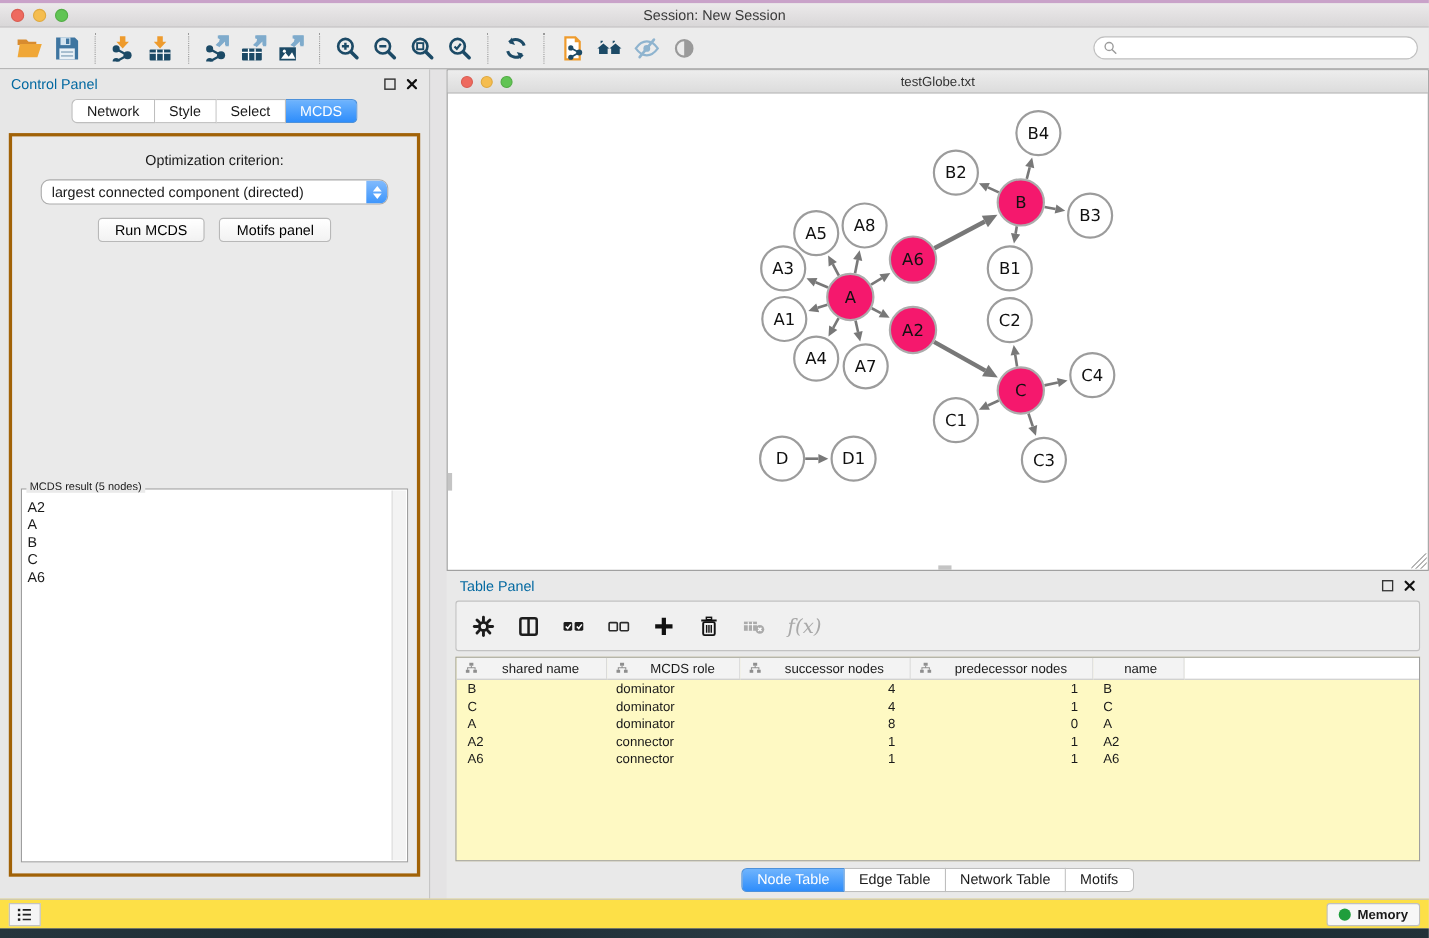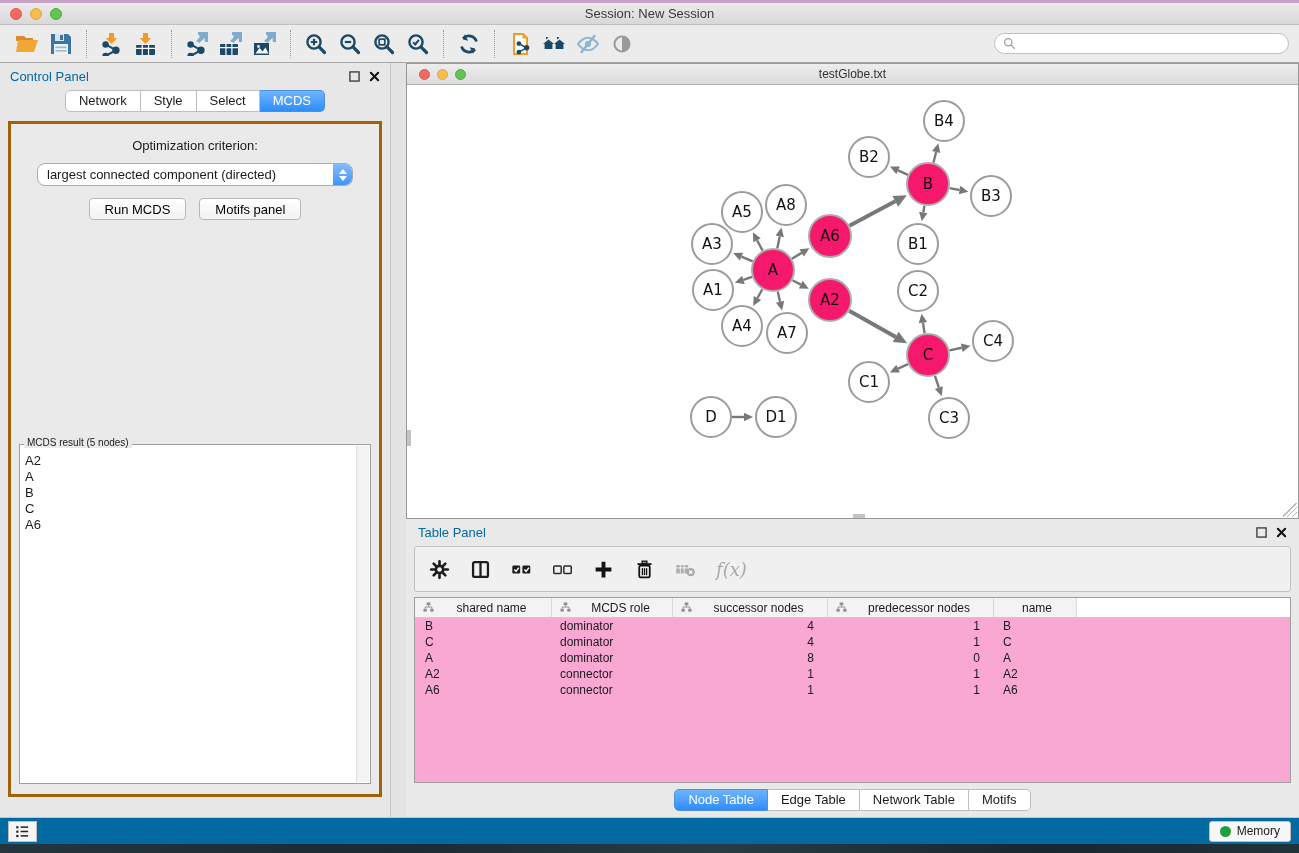--- a/index.html
+++ b/index.html
@@ -68,34 +68,34 @@
   .resize-grip { position:absolute; right:1px; bottom:1px; width:14px; height:14px;
     background:linear-gradient(135deg, transparent 45%, #B5B5B5 45%, #B5B5B5 50%, transparent 50%, transparent 62%, #B5B5B5 62%, #B5B5B5 67%, transparent 67%, transparent 79%, #B5B5B5 79%, #B5B5B5 84%, transparent 84%); }
   .split-handle-v { position:absolute; left:0; top:345px; width:4px; height:16px; background:#C4C4C4; }
   .split-handle-h { position:absolute; left:50%; bottom:0; width:12px; height:4px; background:#C4C4C4; }
 
   
   .table-panel { flex:1; background:#E9E9E9; display:flex; flex-direction:column; min-height:0; }
   .tp-toolbar { margin:1px 8px 0; height:46px; background:#F0F0F0; border:1px solid #C2C2C2; border-radius:3px; display:flex; align-items:center; padding:0 14px; gap:20px; }
   .tp-tool svg { width:21px; height:21px; display:block; }
   .tp-tool.fx { font-family:"DejaVu Serif", serif; font-style:italic; font-size:18px; color:#A9A9A9; }
-  .tablewrap { margin:5px 8px 0; border:1px solid #9F9F9F; background:#f9a8d4; height:186px; overflow:hidden; }
+  .tablewrap { margin:5px 8px 0; border:1px solid #9F9F9F; background:#fef9c3; height:186px; overflow:hidden; }
   .tgrid { display:grid; grid-template-columns:137px 121px 155px 166px 83px 1fr; }
   .tgrid .hc { background:#F3F3F3; border-right:1px solid #D8D8D8; border-bottom:1px solid #C9C9C9; height:20px; display:flex; align-items:center; font-size:12px; padding:0 4px 0 8px; }
   .tgrid .hc .hlabel { flex:1; text-align:center; }
   .tgrid .hc svg { width:11px; height:11px; margin-right:2px; flex:none; }
   .tgrid .cell { font-size:12px; height:16px; line-height:16px; white-space:nowrap; }
   .cell.c0 { padding-left:10px; }
   .cell.c1 { padding-left:8px; }
   .cell.c2, .cell.c3 { text-align:right; padding-right:14px; }
   .cell.c4 { padding-left:9px; }
   .tp-tabs { height:34px; display:flex; align-items:center; justify-content:center; }
 
   
-  .statusbar { height:27px; background:#0369a1; border-top:1px solid #C5C5C5; display:flex; align-items:center; padding:0 8px; }
+  .statusbar { height:27px; background:#fde047; border-top:1px solid #C5C5C5; display:flex; align-items:center; padding:0 8px;font-weight:bold; }
   .list-btn { width:29px; height:21px; background:#F5F5F5; border:1px solid #BDBDBD; display:flex; align-items:center; justify-content:center; }
   .list-btn svg { width:15px; height:15px; }
   .memory-btn { margin-left:auto; height:21px; background:#F7F7F7; border:1px solid #C0C0C0; border-radius:3px; display:flex; align-items:center; gap:6px; padding:0 10px; font-size:12px; }
   .memory-dot { width:11px; height:11px; border-radius:50%; background:#1F9E3C; }
   .bottom-strip { height:9px; background:linear-gradient(90deg,#25353D,#1B2A33 30%,#2A3B44 55%,#182730 80%,#223239); }
 </style>
 </head>
 <body>
 
 <div id="app">

